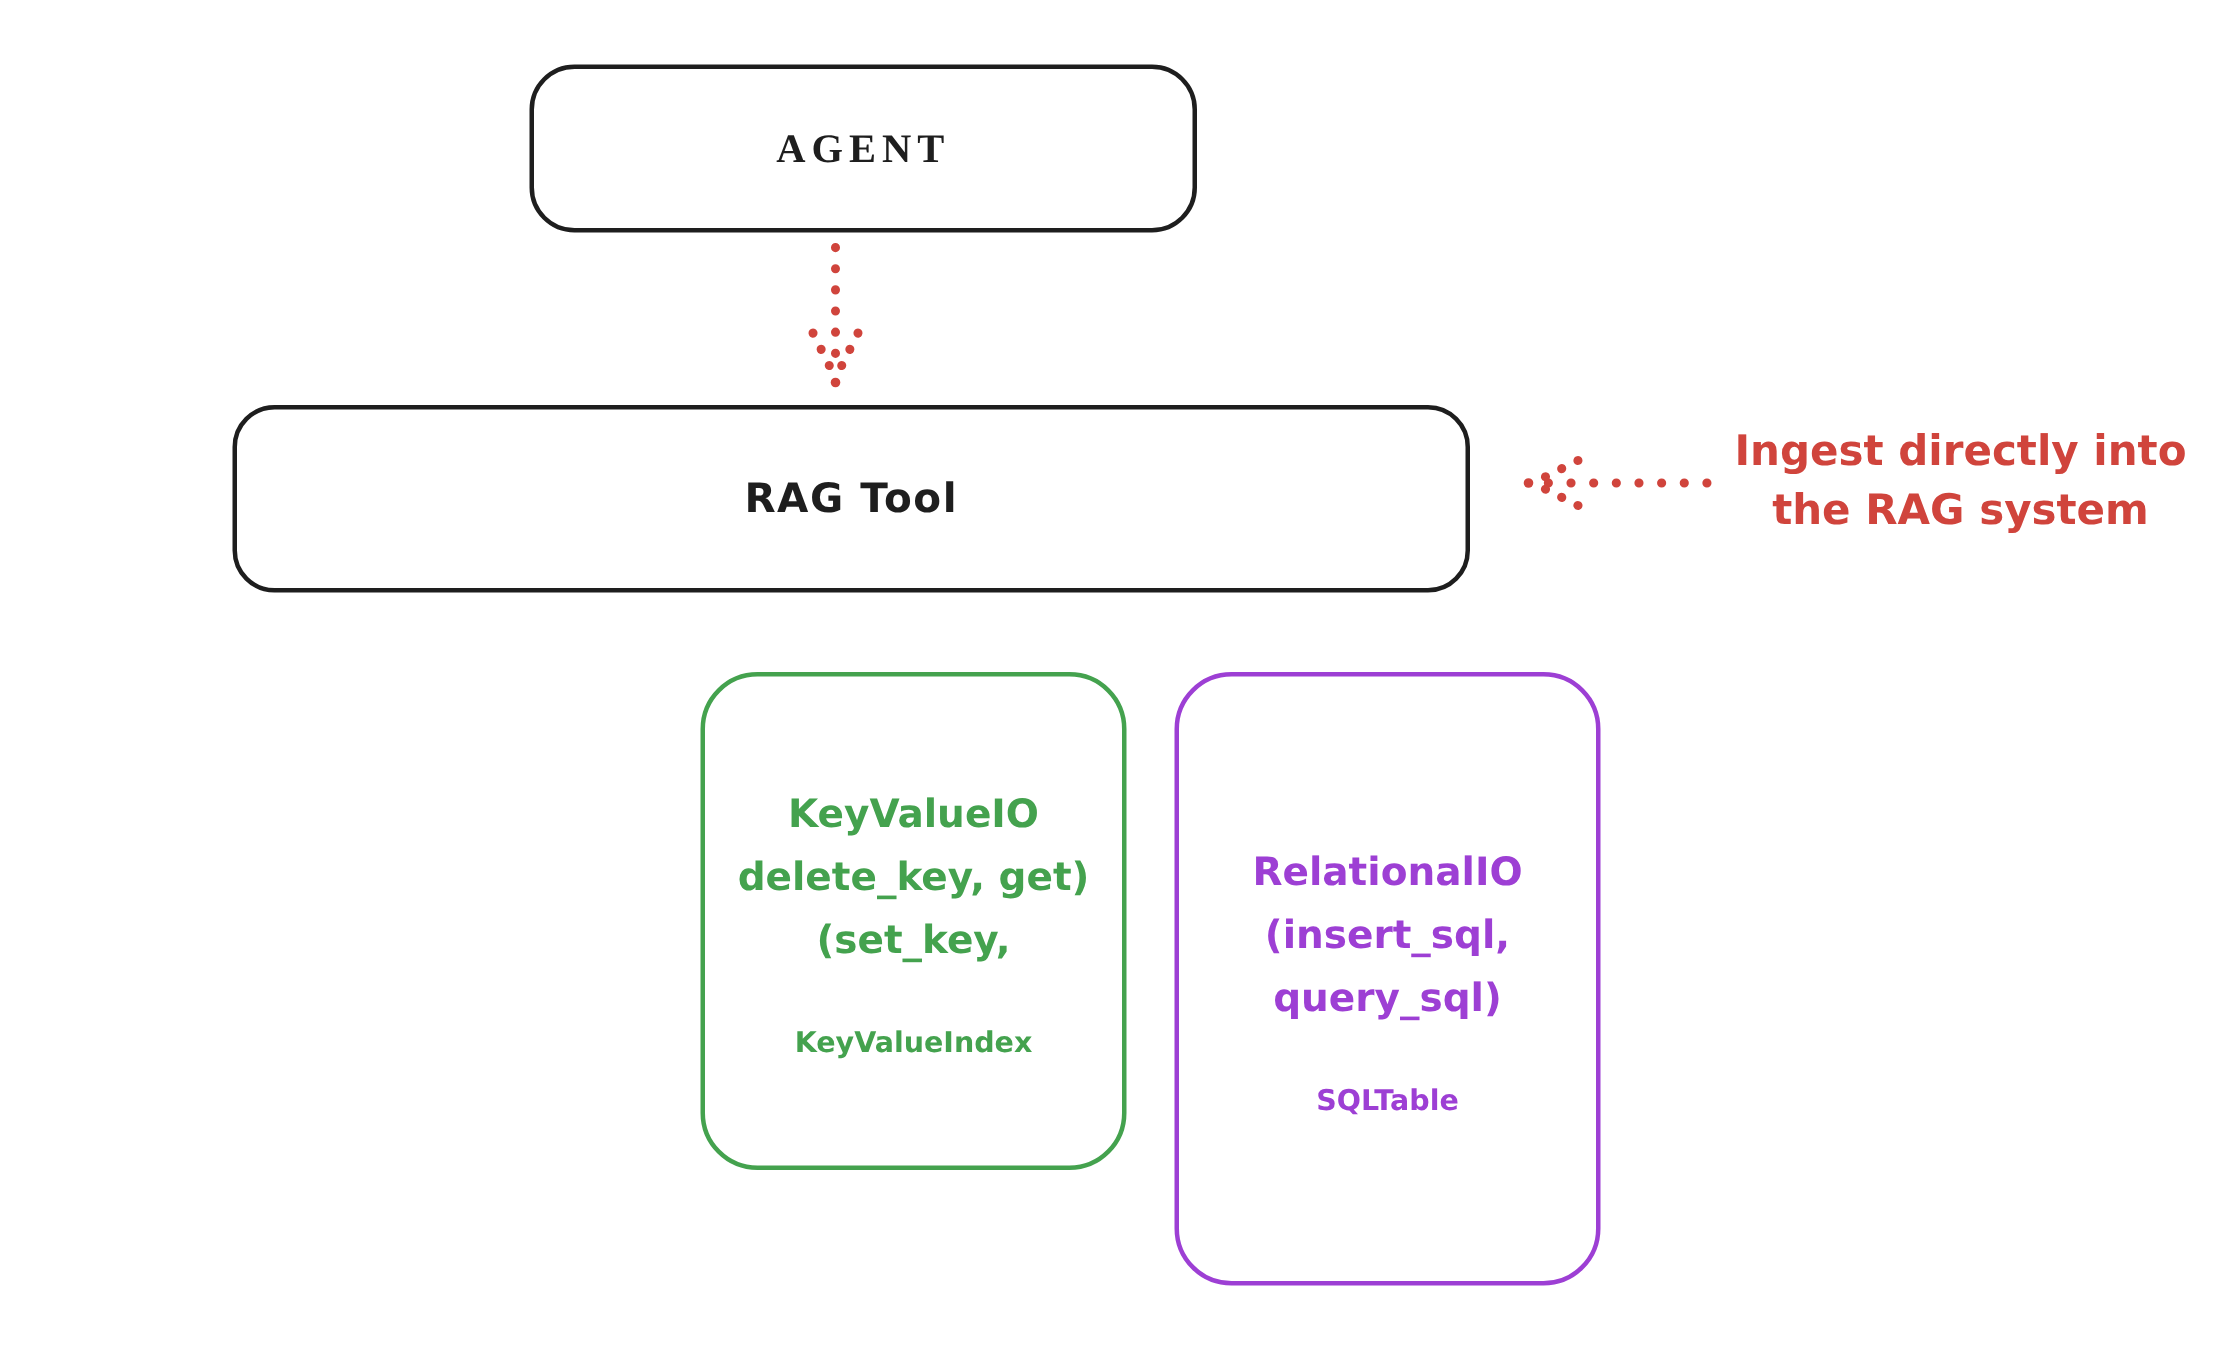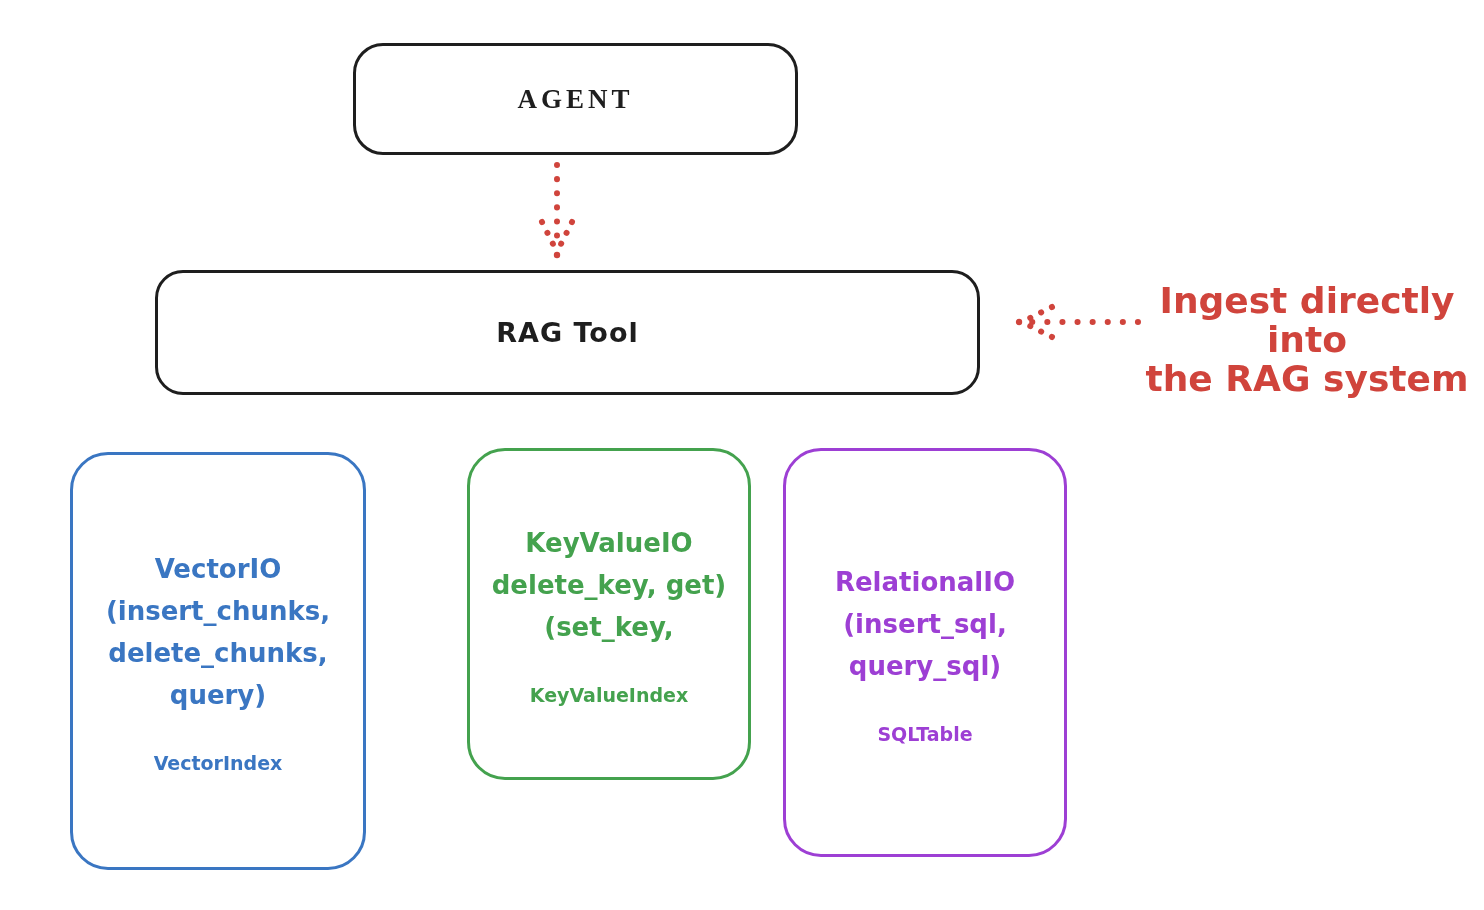--- a/index.html
+++ b/index.html
@@ -77,21 +77,21 @@
   }
   .arrow svg { display: block; }
   .arrow--down { left: 535px; top: 160px; }
   .arrow--left { left: 1012px; top: 300px; }
 
   
   .annotation {
     position: absolute;
     left: 1130px; top: 281px; width: 354px;
     text-align: center;
-    font-size: 36px;
+    font-size: 28px;
     font-weight: bold;
     line-height: 39px;
     color: var(--c, #d0443c);
   }
 </style>
 </head>
 <body>
 
 <div class="canvas">
 
@@ -123,29 +123,20 @@
         <circle cx="7" cy="22" r="3.2" fill="currentColor"></circle>
       </svg>
     </span>
   </div>
 
   <div class="annotation" style="--c: #d0443c;">
     <div>Ingest directly into</div>
     <div>the RAG system</div>
   </div>
 
-  <div class="storage storage--vector" style="--c: #3a76c2;">
-    <div class="io-lines">
-      <div>VectorIO</div>
-      <div>(insert_chunks,</div>
-      <div>delete_chunks,</div>
-      <div>query)</div>
-    </div>
-    <div class="index-label">VectorIndex</div>
-  </div>
 
   <div class="storage storage--keyvalue" style="--c: #44a24e;">
     <div class="io-lines">
       <div>KeyValueIO</div>
       <div>delete_key, get)</div>
       <div>(set_key,</div>
     </div>
     <div class="index-label">KeyValueIndex</div>
   </div>
 

